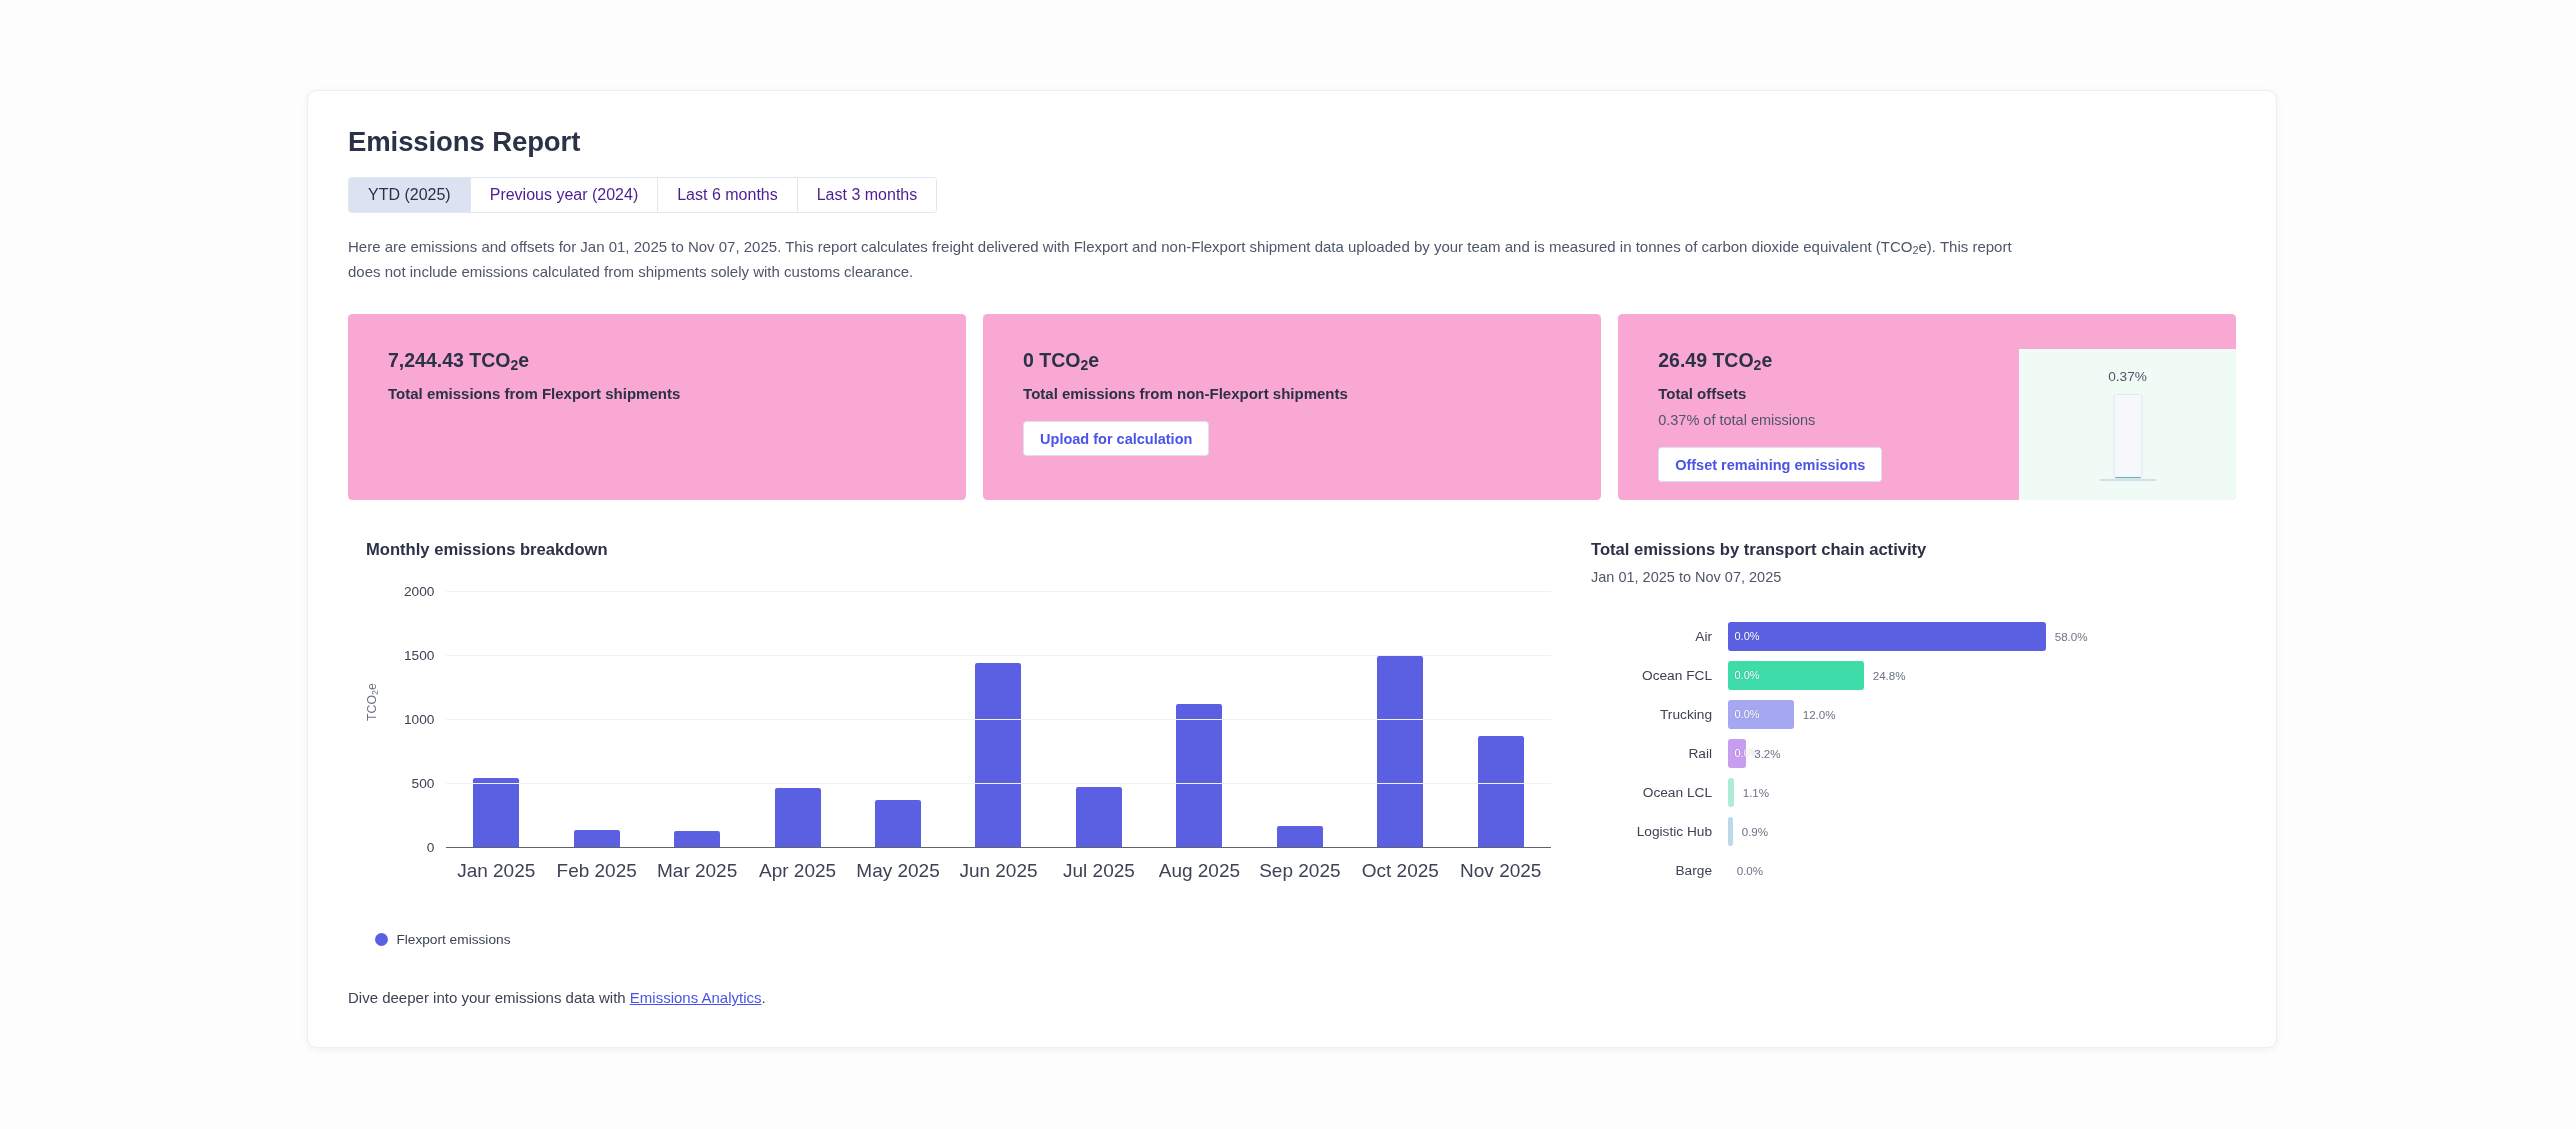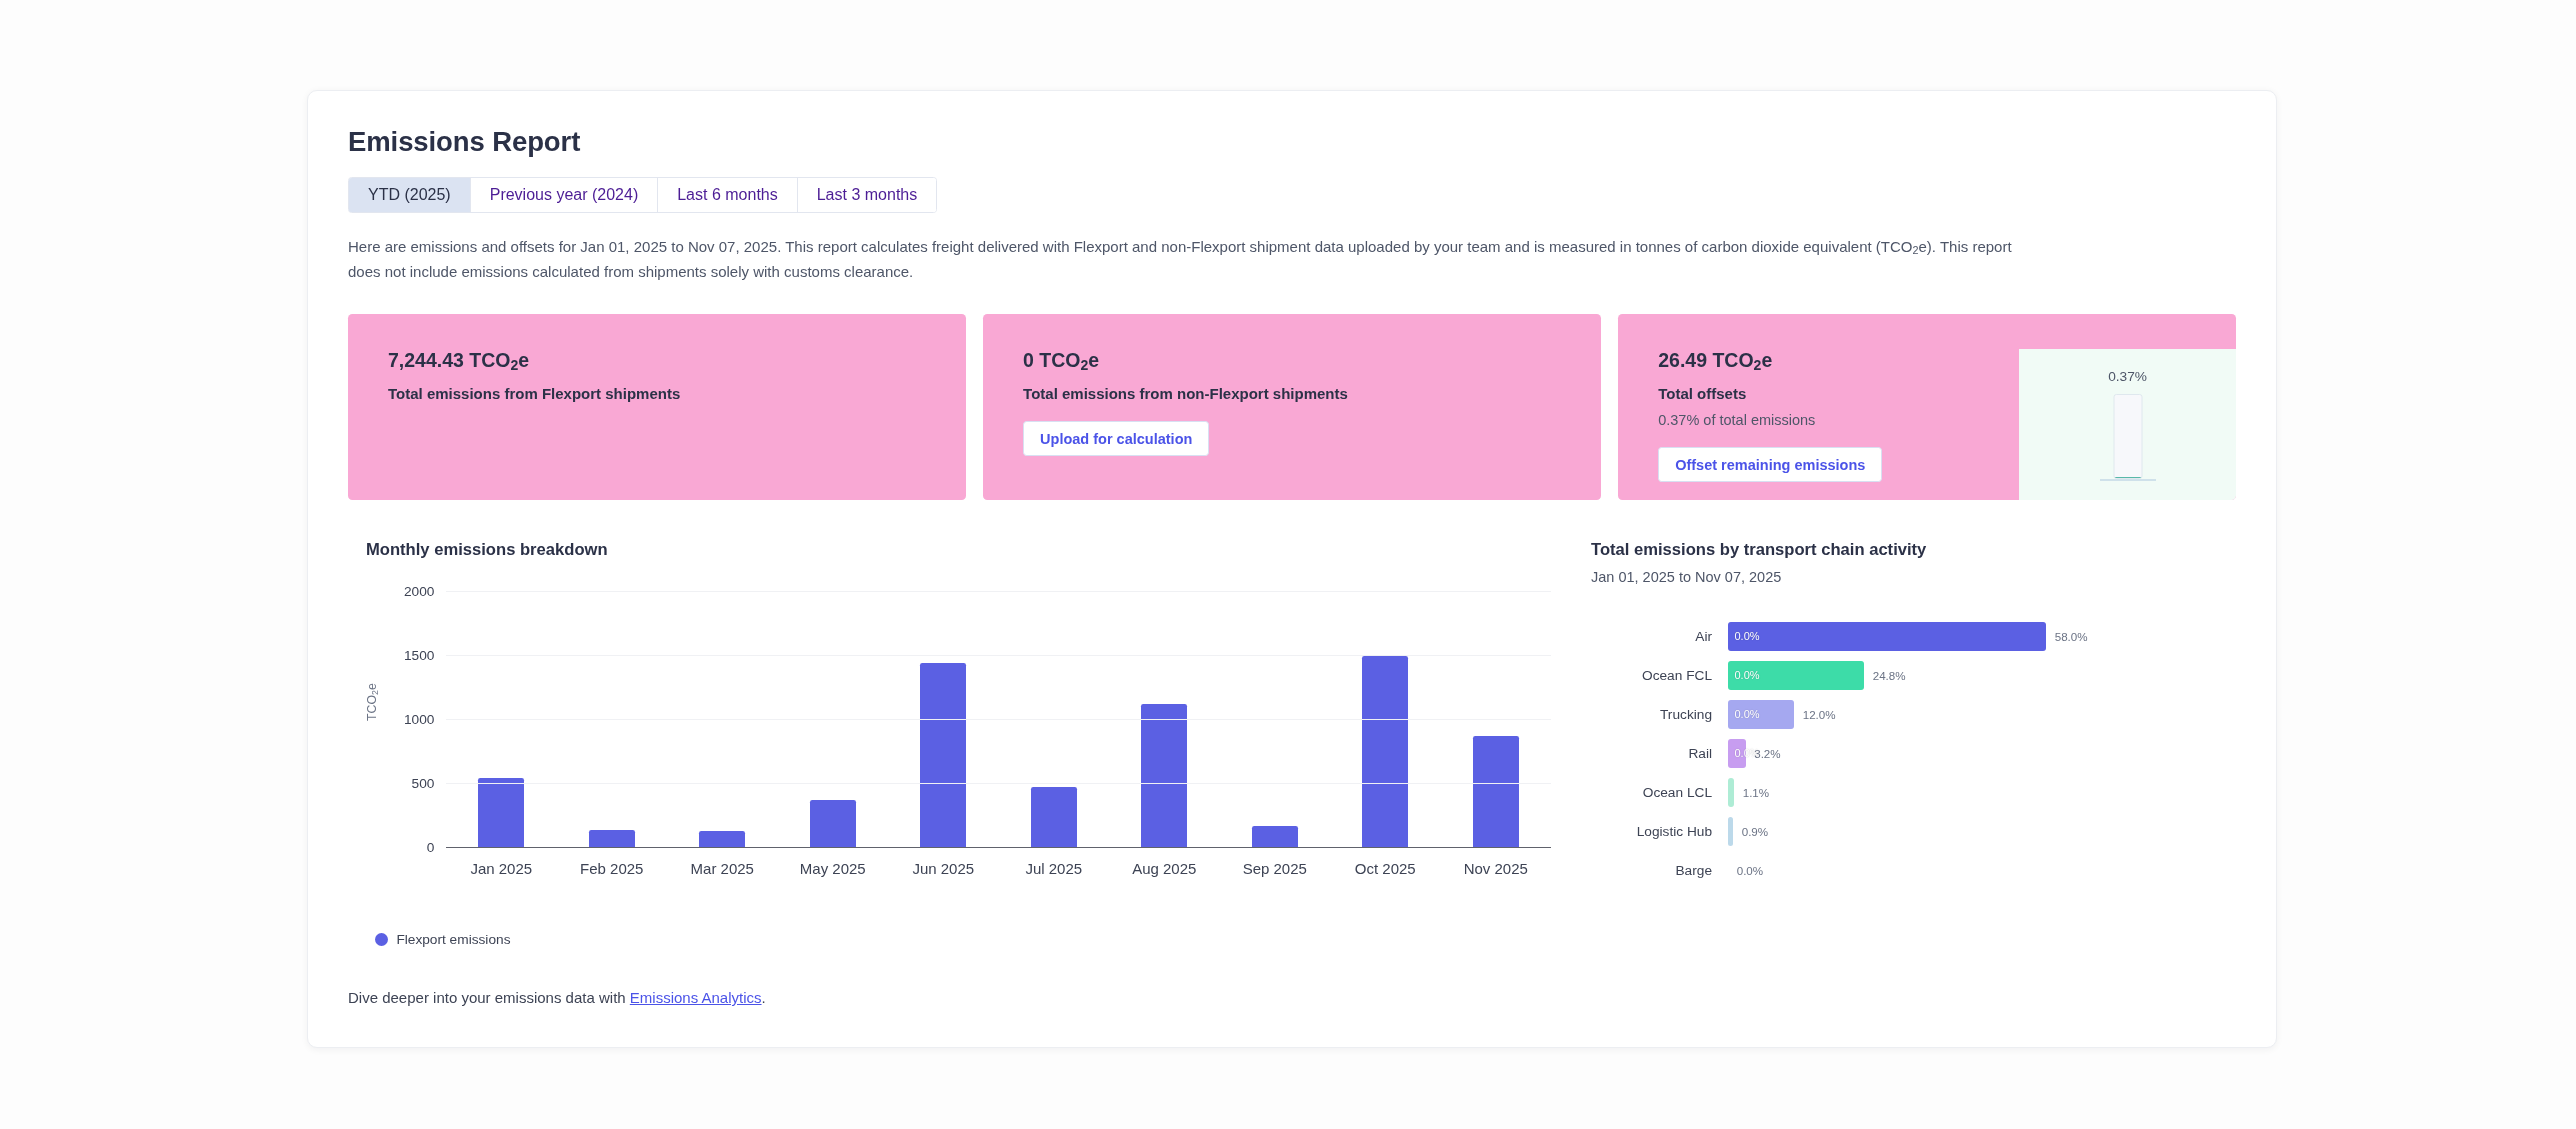--- a/index.html
+++ b/index.html
@@ -238,21 +238,21 @@
   .vbar {
     width: 46px;
     background: #5b60e3;
     border-radius: 2.2px 2.2px 0 0;
   }
   .xtick {
     position: absolute;
     top: calc(100% + 11.6px);
     left: 50%;
     transform: translateX(-50%);
-    font-size: 15px;
+    font-size: 19px;
     color: #3d4354;
     white-space: nowrap;
   }
   .legend {
     display: flex;
     align-items: center;
     gap: 8.7px;
     margin-top: 51px;
     margin-left: 8.7px;
   }
@@ -391,20 +391,24 @@
                 </div>
                 <div class="bar-slot">
                   <div class="vbar" style="height: 7%; background: rgb(91, 96, 227);"></div>
                   <span class="xtick">Feb 2025</span>
                 </div>
                 <div class="bar-slot">
                   <div class="vbar" style="height: 6.9%; background: rgb(91, 96, 227);"></div>
                   <span class="xtick">Mar 2025</span>
                 </div>
                 <div class="bar-slot">
+                  <div class="vbar" style="height: 23.5%; background: rgb(91, 96, 227);"></div>
+                  <span class="xtick">Apr 2025</span>
+                </div>
+                <div class="bar-slot">
                   <div class="vbar" style="height: 19%; background: rgb(91, 96, 227);"></div>
                   <span class="xtick">May 2025</span>
                 </div>
                 <div class="bar-slot">
                   <div class="vbar" style="height: 72.5%; background: rgb(91, 96, 227);"></div>
                   <span class="xtick">Jun 2025</span>
                 </div>
                 <div class="bar-slot">
                   <div class="vbar" style="height: 24%; background: rgb(91, 96, 227);"></div>
                   <span class="xtick">Jul 2025</span>

